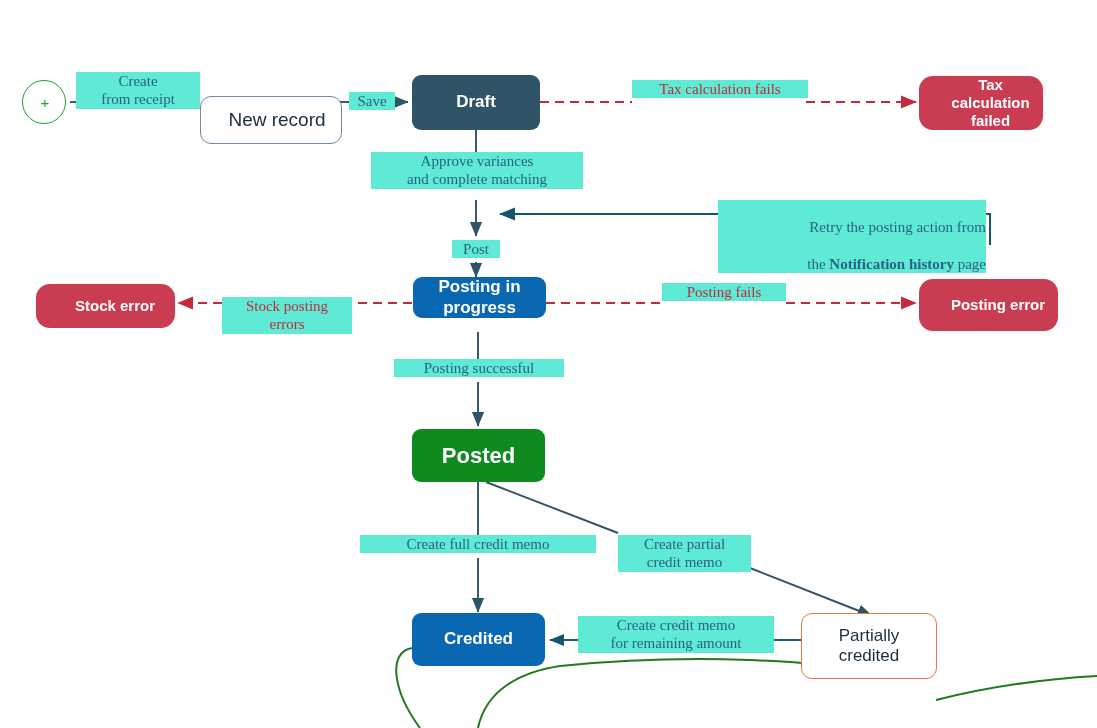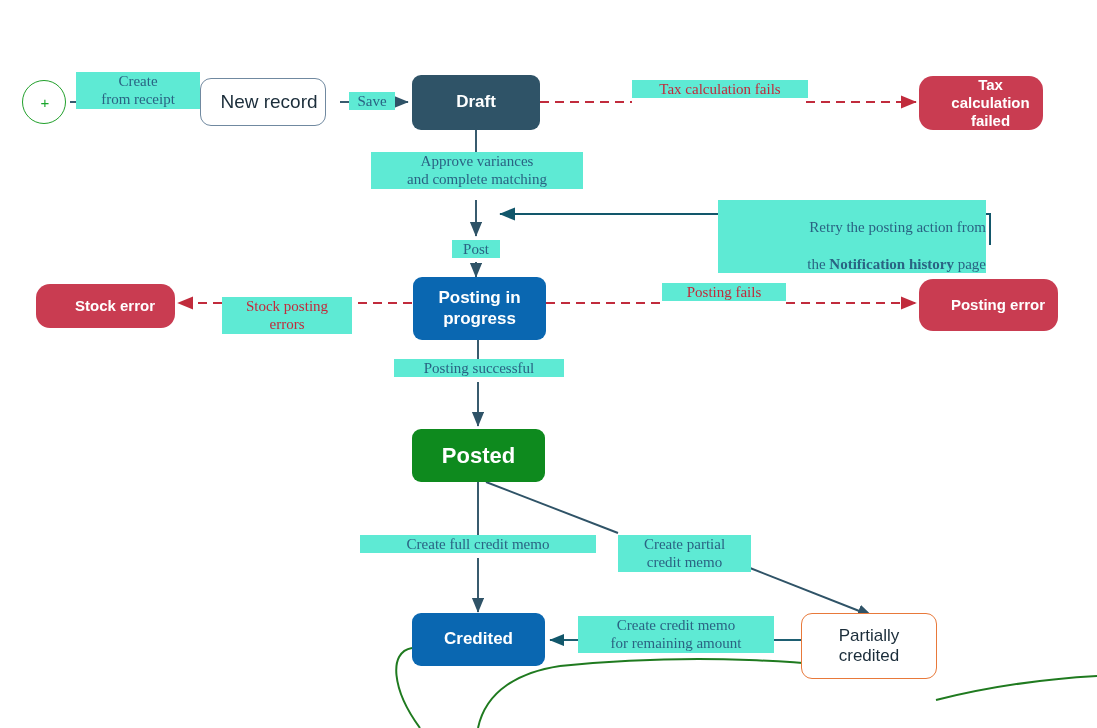--- a/index.html
+++ b/index.html
@@ -200,34 +200,34 @@
       <path d="M560,666 C700,652 820,662 872,672" stroke="#1F7A1F" stroke-width="2" fill="none"></path>
       <path d="M872,672 C880,665 878,660 876,670" stroke="#1F7A1F" stroke-width="2" fill="none"></path>
       <path d="M868,670 C876,662 876,652 870,644" stroke="#1F7A1F" stroke-width="2" fill="none"></path>
       <path d="M936,700 C1000,684 1060,678 1097,676" stroke="#1F7A1F" stroke-width="2" fill="none"></path>
     </g>
   </svg>
 
   <div class="start-circle" style="left:22px; top:80px; width:44px; height:44px;"></div>
   <div class="start-plus" style="left:38px; top:95px; width:14px; text-align:center;">+</div>
 
-  <div class="node n-white" style="left:200px; top:78px; width:126px; height:48px;padding-left:12px;">
+  <div class="node n-white" style="left:200px; top:96px; width:142px; height:48px;padding-left:12px;">
     <span class="node-label">New record</span>
   </div>
 
   <div class="node n-dark" style="left:412px; top:75px; width:128px; height:55px;">
     <span class="node-label">Draft</span>
   </div>
 
   <div class="node n-red" style="left:919px; top:76px; width:124px; height:54px;">
     <span class="node-label">Tax calculation
 failed</span>
   </div>
 
-  <div class="node n-blue" style="left:413px; top:277px; width:133px; height:63px;justify-content:flex-end;">
+  <div class="node n-blue" style="left:413px; top:277px; width:133px; height:41px;justify-content:flex-end;">
     <span class="node-label">Posting in
 progress</span>
   </div>
 
   <div class="node n-red" style="left:36px; top:284px; width:139px; height:44px;">
     <span class="node-label">Stock error</span>
   </div>
 
   <div class="node n-red" style="left:919px; top:279px; width:139px; height:52px;">
     <span class="node-label">Posting error</span>

